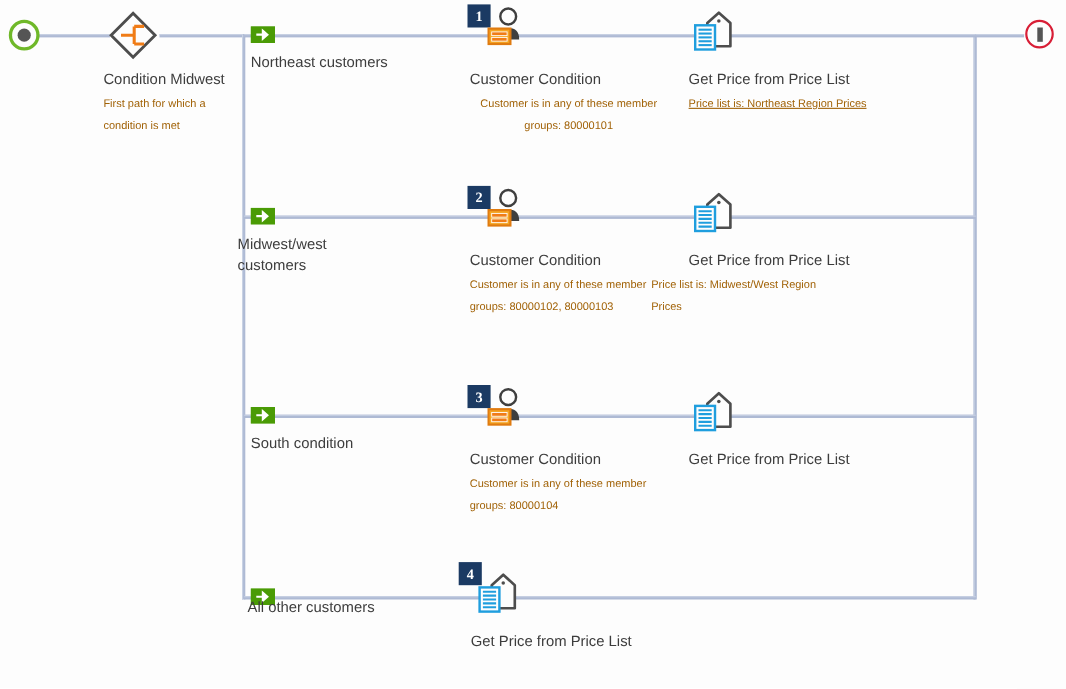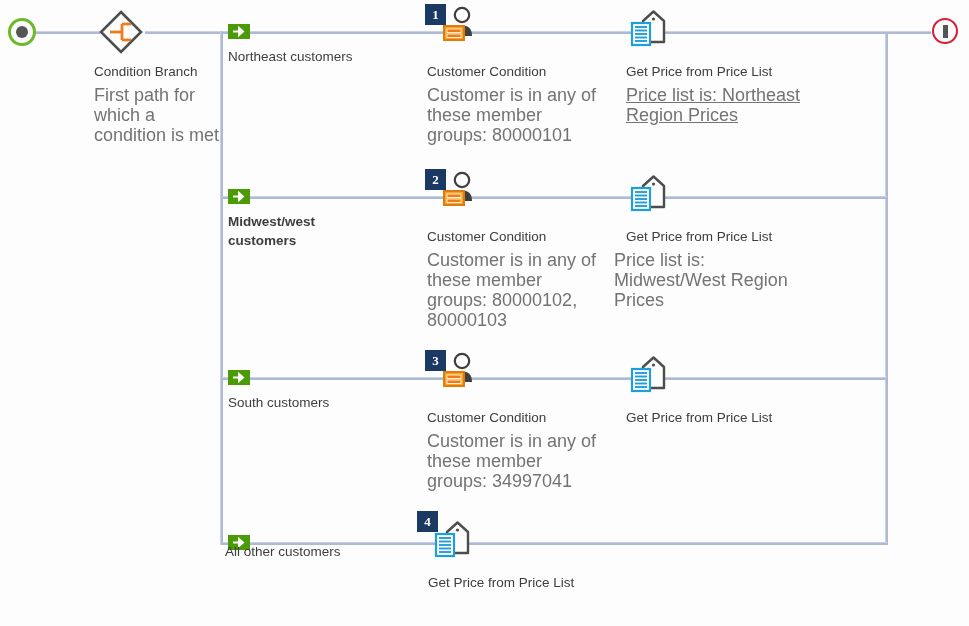--- a/index.html
+++ b/index.html
@@ -109,22 +109,22 @@
   
   .label-title {
     position: absolute;
     color: #3d3d3d;
     font-size: 13.5px;
     line-height: 17px;
     white-space: nowrap;
   }
   .label-desc {
     position: absolute;
-    color: #737373;
-    font-size: 18px;
+    color: #a16207;
+    font-size: 10px;
     line-height: 20px;
   }
   .label-branch {
     position: absolute;
     color: #3d3d3d;
     font-size: 13.5px;
     line-height: 19px;
   }
 </style>
 </head>
@@ -153,21 +153,21 @@
     <svg width="46" height="46" viewBox="0 0 46 46">
       <polygon points="23,3 43,23 23,43 3,23" fill="#fdfdfd" stroke="#4d4d4d" stroke-width="2.6"></polygon>
       <g stroke="#f07c17" stroke-width="2.8" fill="none">
         <line x1="12" y1="23" x2="24" y2="23"></line>
         <line x1="24" y1="15" x2="24" y2="31"></line>
         <line x1="24" y1="15" x2="33" y2="15"></line>
         <line x1="24" y1="31" x2="33" y2="31"></line>
       </g>
     </svg>
   </div>
-  <div class="label-title" style="left:94px; top:63px;">Condition Branch</div>
+  <div class="label-title" style="left:94px; top:63px;">Condition Midwest</div>
   <div class="label-desc" style="left:94px; top:85px; width:130px;">First path for which a condition is met</div>
 
   <div class="branch-arrow" style="left:228px; top:24px;">
     <svg width="22" height="15" viewBox="0 0 22 15">
       <rect x="0" y="0" width="22" height="15" fill="#4a9b05"></rect>
       <path d="M5 7.5 L12 7.5 M11 4 L15 7.5 L11 11 Z" stroke="#ffffff" stroke-width="2" fill="#ffffff"></path>
     </svg>
   </div>
   <div class="label-branch" style="left:228px; top:47px; width:190px;">Northeast customers</div>
 
@@ -175,21 +175,21 @@
   <div class="icon-node" style="left:443px; top:6px;">
     <svg width="34" height="40" viewBox="0 0 34 40">
       <circle cx="19" cy="9" r="7.2" fill="none" stroke="#3f3f3f" stroke-width="2.2"></circle>
       <path d="M9 30 C9 22 13 19.5 19 19.5 C25 19.5 29 22 29 30 Z" fill="#3f3f3f"></path>
       <rect x="1" y="20" width="20" height="14" fill="#f5a623" stroke="#e07b10" stroke-width="2"></rect>
       <rect x="4" y="23" width="14" height="3.4" fill="#f07c17" stroke="#ffffff" stroke-width="0.8"></rect>
       <rect x="4" y="28" width="14" height="3.4" fill="#f07c17" stroke="#ffffff" stroke-width="0.8"></rect>
     </svg>
   </div>
   <div class="label-title" style="left:427px; top:63px;">Customer Condition</div>
-  <div class="label-desc" style="left:427px; top:85px; width:180px;">Customer is in any of these member groups: 80000101</div>
+  <div class="label-desc" style="left:427px; top:85px; width:180px;text-align:center;">Customer is in any of these member groups: 80000101</div>
 
   <div class="icon-node" style="left:629px; top:9px;">
     <svg width="42" height="42" viewBox="0 0 42 42">
       <path d="M14 12 L24.5 2.5 L35 12 L35 33 L14 33 Z" fill="#fdfdfd" stroke="#4d4d4d" stroke-width="2.4" stroke-linejoin="round"></path>
       <circle cx="24.5" cy="10" r="1.6" fill="#4d4d4d"></circle>
       <rect x="3" y="14" width="18" height="22" fill="#fdfdfd" stroke="#1f9ede" stroke-width="2.2"></rect>
       <g stroke="#1f9ede" stroke-width="1.9">
         <line x1="6" y1="18" x2="18" y2="18"></line>
         <line x1="6" y1="21.5" x2="18" y2="21.5"></line>
         <line x1="6" y1="25" x2="18" y2="25"></line>
@@ -200,21 +200,21 @@
   </div>
   <div class="label-title" style="left:626px; top:63px;">Get Price from Price List</div>
   <div class="label-desc" style="left:626px; top:85px; width:175px;text-decoration:underline;">Price list is: Northeast Region Prices</div>
 
   <div class="branch-arrow" style="left:228px; top:189px;">
     <svg width="22" height="15" viewBox="0 0 22 15">
       <rect x="0" y="0" width="22" height="15" fill="#4a9b05"></rect>
       <path d="M5 7.5 L12 7.5 M11 4 L15 7.5 L11 11 Z" stroke="#ffffff" stroke-width="2" fill="#ffffff"></path>
     </svg>
   </div>
-  <div class="label-branch" style="left:228px; top:212px; width:130px;font-weight:bold;">Midwest/west customers</div>
+  <div class="label-branch" style="left:216px; top:212px; width:130px;">Midwest/west customers</div>
 
   <div class="step-badge" style="left:425px; top:169px;">2</div>
   <div class="icon-node" style="left:443px; top:171px;">
     <svg width="34" height="40" viewBox="0 0 34 40">
       <circle cx="19" cy="9" r="7.2" fill="none" stroke="#3f3f3f" stroke-width="2.2"></circle>
       <path d="M9 30 C9 22 13 19.5 19 19.5 C25 19.5 29 22 29 30 Z" fill="#3f3f3f"></path>
       <rect x="1" y="20" width="20" height="14" fill="#f5a623" stroke="#e07b10" stroke-width="2"></rect>
       <rect x="4" y="23" width="14" height="3.4" fill="#f07c17" stroke="#ffffff" stroke-width="0.8"></rect>
       <rect x="4" y="28" width="14" height="3.4" fill="#f07c17" stroke="#ffffff" stroke-width="0.8"></rect>
     </svg>
@@ -230,42 +230,42 @@
       <g stroke="#1f9ede" stroke-width="1.9">
         <line x1="6" y1="18" x2="18" y2="18"></line>
         <line x1="6" y1="21.5" x2="18" y2="21.5"></line>
         <line x1="6" y1="25" x2="18" y2="25"></line>
         <line x1="6" y1="28.5" x2="18" y2="28.5"></line>
         <line x1="6" y1="32" x2="18" y2="32"></line>
       </g>
     </svg>
   </div>
   <div class="label-title" style="left:626px; top:228px;">Get Price from Price List</div>
-  <div class="label-desc" style="left:614px; top:250px; width:180px;">Price list is: Midwest/West Region Prices</div>
+  <div class="label-desc" style="left:592px; top:250px; width:180px;">Price list is: Midwest/West Region Prices</div>
 
   <div class="branch-arrow" style="left:228px; top:370px;">
     <svg width="22" height="15" viewBox="0 0 22 15">
       <rect x="0" y="0" width="22" height="15" fill="#4a9b05"></rect>
       <path d="M5 7.5 L12 7.5 M11 4 L15 7.5 L11 11 Z" stroke="#ffffff" stroke-width="2" fill="#ffffff"></path>
     </svg>
   </div>
-  <div class="label-branch" style="left:228px; top:393px; width:190px;">South customers</div>
+  <div class="label-branch" style="left:228px; top:393px; width:190px;">South condition</div>
 
   <div class="step-badge" style="left:425px; top:350px;">3</div>
   <div class="icon-node" style="left:443px; top:352px;">
     <svg width="34" height="40" viewBox="0 0 34 40">
       <circle cx="19" cy="9" r="7.2" fill="none" stroke="#3f3f3f" stroke-width="2.2"></circle>
       <path d="M9 30 C9 22 13 19.5 19 19.5 C25 19.5 29 22 29 30 Z" fill="#3f3f3f"></path>
       <rect x="1" y="20" width="20" height="14" fill="#f5a623" stroke="#e07b10" stroke-width="2"></rect>
       <rect x="4" y="23" width="14" height="3.4" fill="#f07c17" stroke="#ffffff" stroke-width="0.8"></rect>
       <rect x="4" y="28" width="14" height="3.4" fill="#f07c17" stroke="#ffffff" stroke-width="0.8"></rect>
     </svg>
   </div>
   <div class="label-title" style="left:427px; top:409px;">Customer Condition</div>
-  <div class="label-desc" style="left:427px; top:431px; width:180px;">Customer is in any of these member groups: 34997041</div>
+  <div class="label-desc" style="left:427px; top:431px; width:180px;">Customer is in any of these member groups: 80000104</div>
 
   <div class="icon-node" style="left:629px; top:355px;">
     <svg width="42" height="42" viewBox="0 0 42 42">
       <path d="M14 12 L24.5 2.5 L35 12 L35 33 L14 33 Z" fill="#fdfdfd" stroke="#4d4d4d" stroke-width="2.4" stroke-linejoin="round"></path>
       <circle cx="24.5" cy="10" r="1.6" fill="#4d4d4d"></circle>
       <rect x="3" y="14" width="18" height="22" fill="#fdfdfd" stroke="#1f9ede" stroke-width="2.2"></rect>
       <g stroke="#1f9ede" stroke-width="1.9">
         <line x1="6" y1="18" x2="18" y2="18"></line>
         <line x1="6" y1="21.5" x2="18" y2="21.5"></line>
         <line x1="6" y1="25" x2="18" y2="25"></line>

